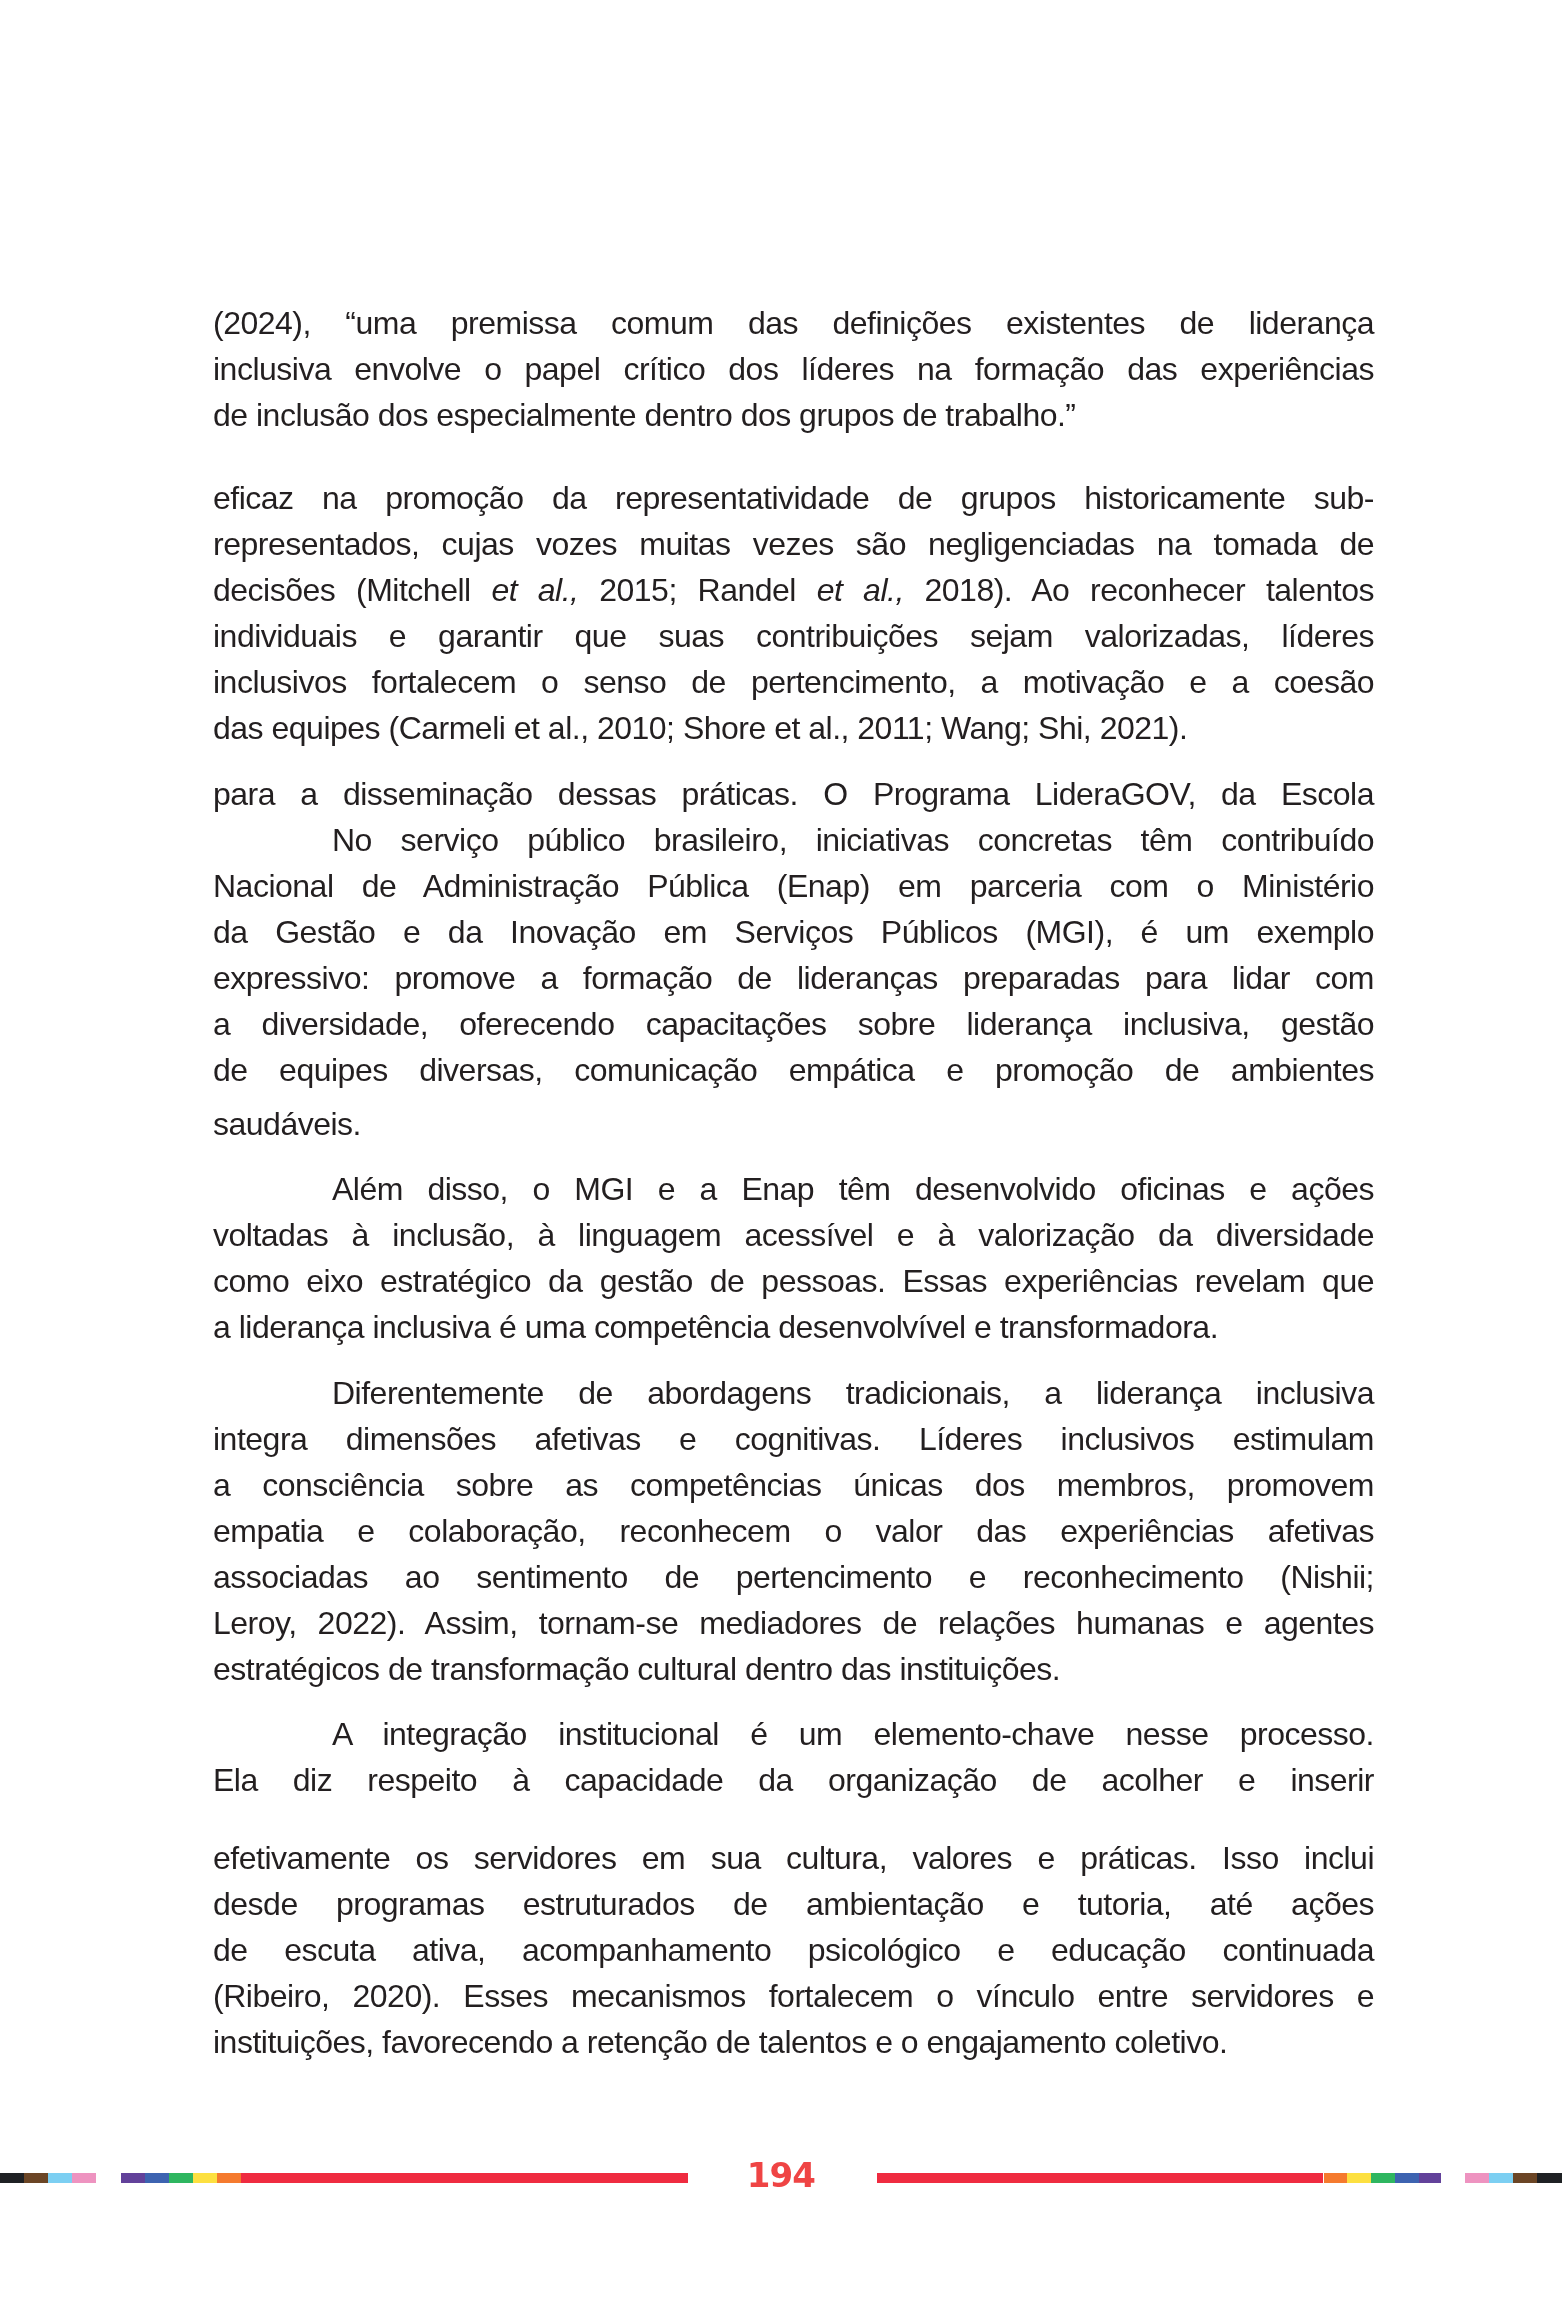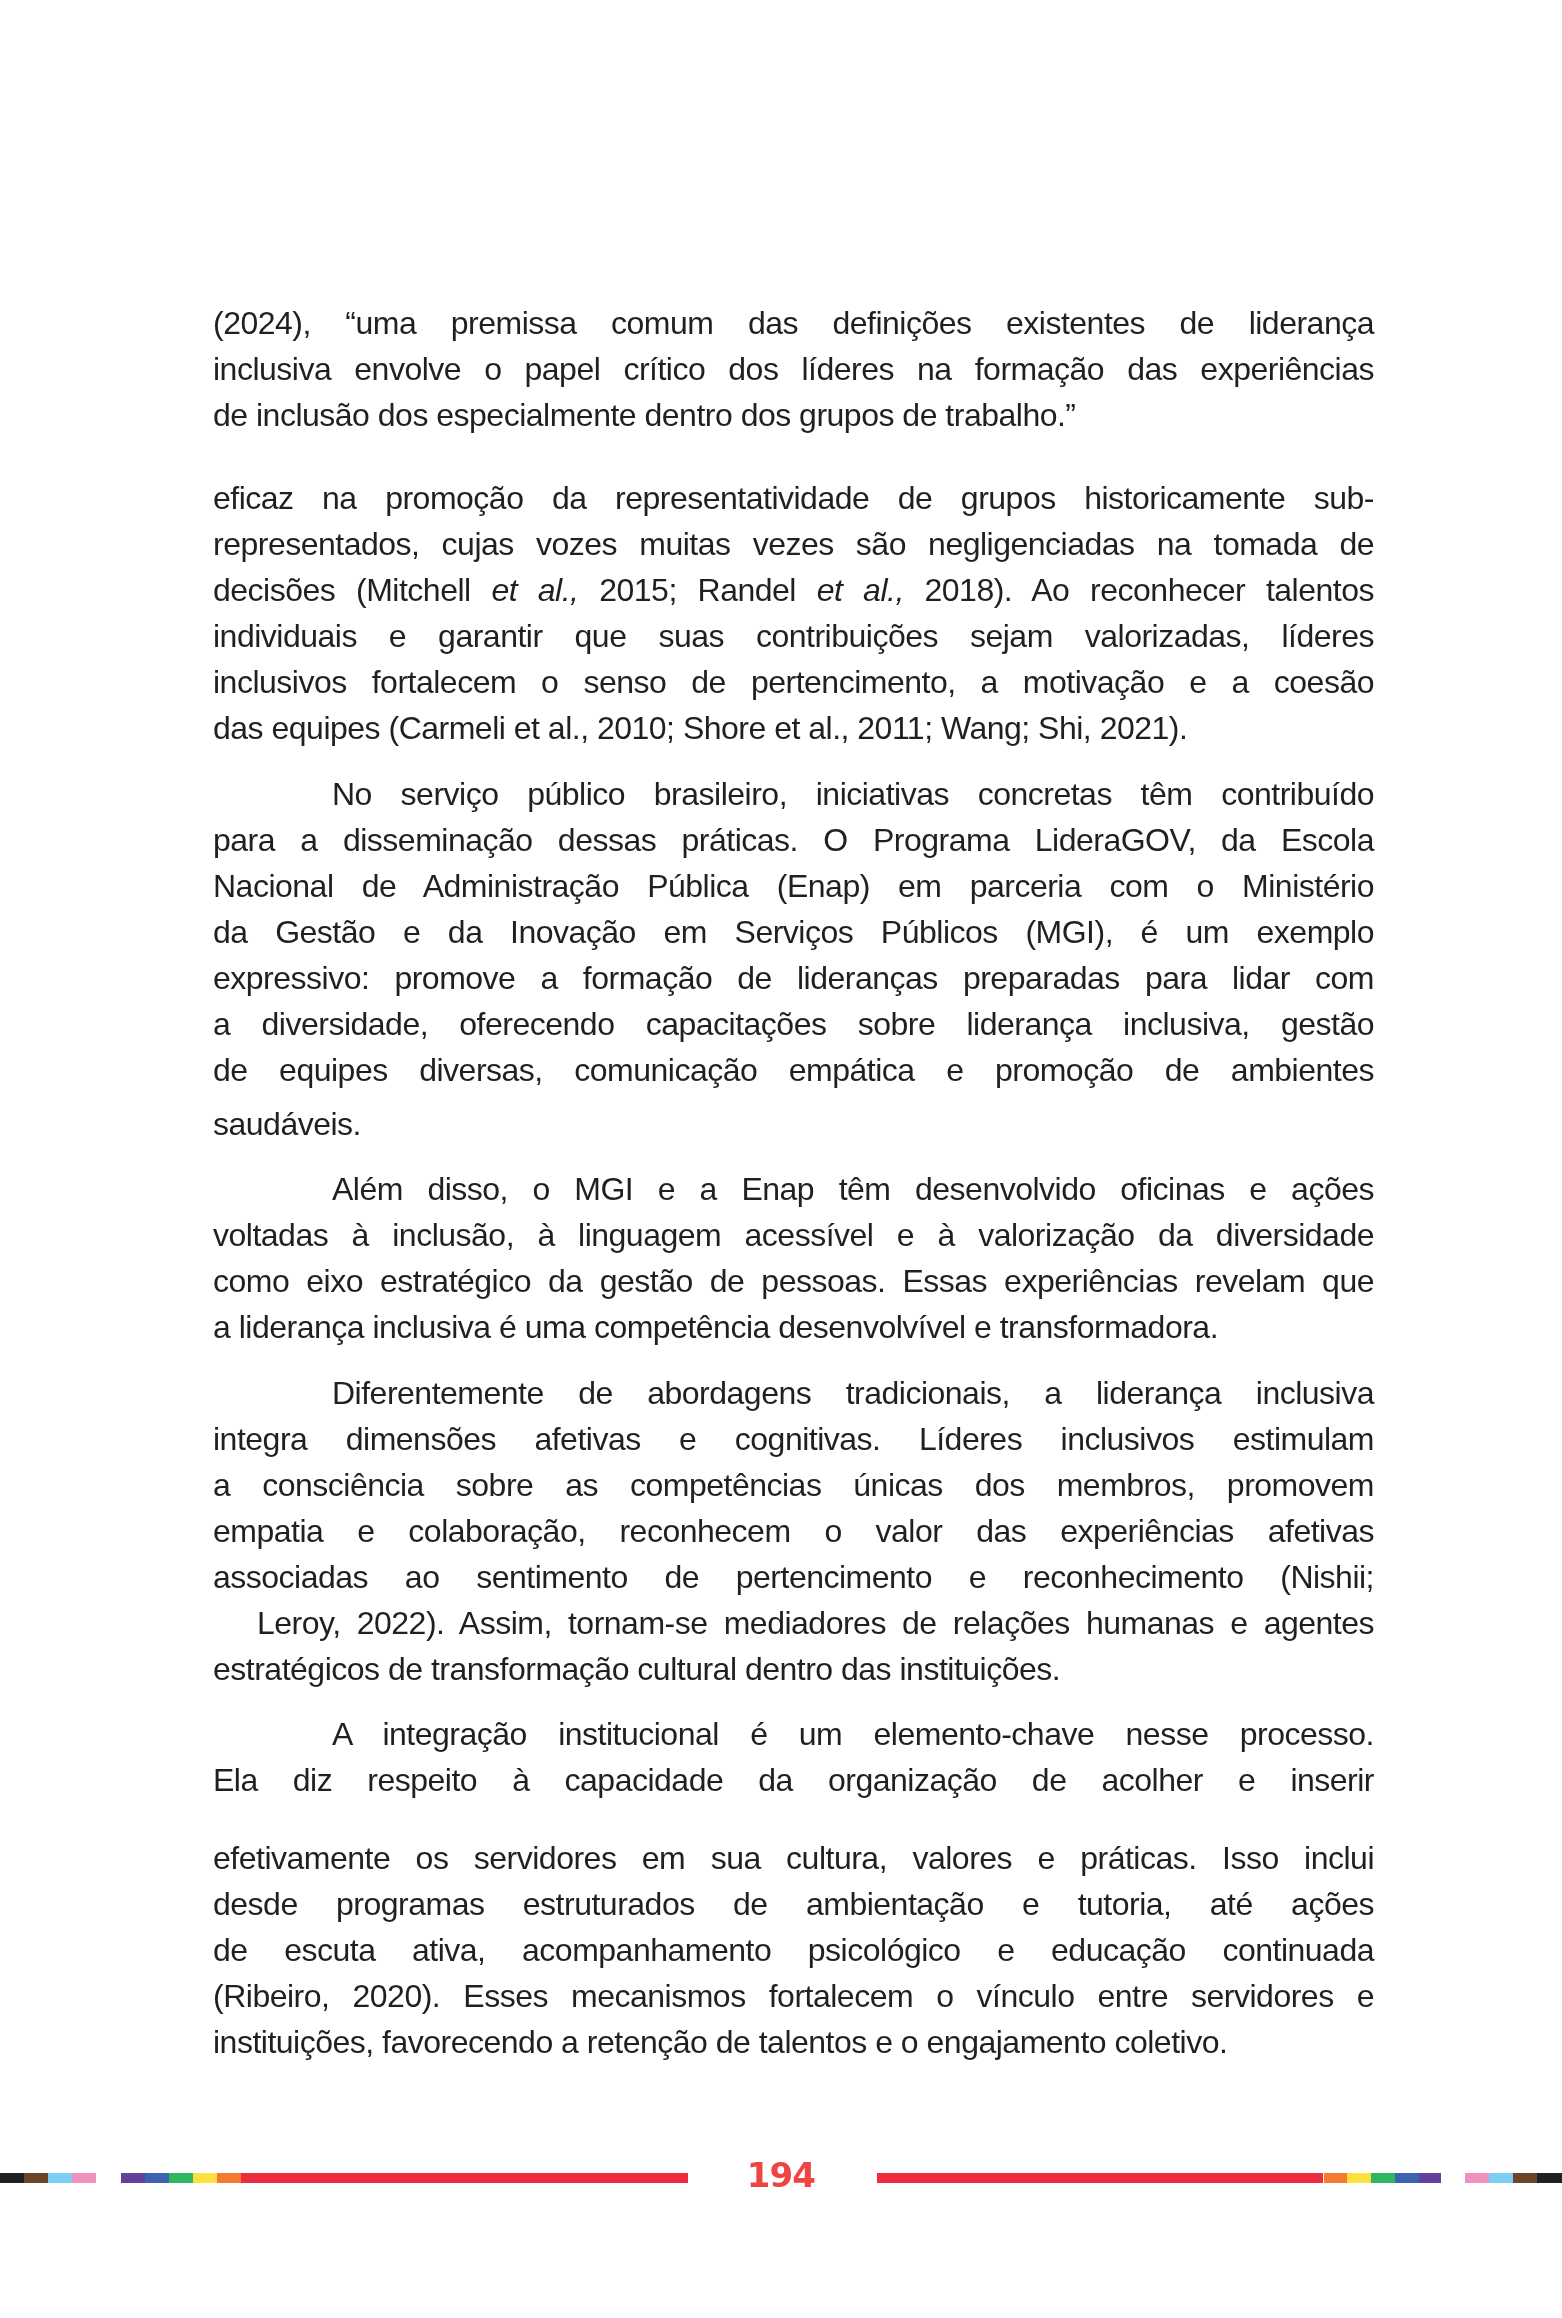--- a/index.html
+++ b/index.html
@@ -83,42 +83,42 @@
     </p>
     <p class="para">
       <span class="line" style="display: block; width: auto; margin-top: 37px;">eficaz na promoção da representatividade de grupos historicamente sub-</span>
       <span class="line" style="display: block; width: auto;">representados, cujas vozes muitas vezes são negligenciadas na tomada de</span>
       <span class="line" style="display: block; width: auto;">decisões (Mitchell <span class="it">et al.,</span> 2015; Randel <span class="it">et al.,</span> 2018). Ao reconhecer talentos</span>
       <span class="line" style="display: block; width: auto;">individuais e garantir que suas contribuições sejam valorizadas, líderes</span>
       <span class="line" style="display: block; width: auto;">inclusivos fortalecem o senso de pertencimento, a motivação e a coesão</span>
       <span class="line last" style="display: block; width: auto;">das equipes (Carmeli et al., 2010; Shore et al., 2011; Wang; Shi, 2021).</span>
     </p>
     <p class="para">
+      <span class="line" style="display: block; width: auto;">para a disseminação dessas práticas. O Programa LideraGOV, da Escola</span>
       <span class="line first-indent" style="display: block; width: auto;">No serviço público brasileiro, iniciativas concretas têm contribuído</span>
-      <span class="line" style="display: block; width: auto;">para a disseminação dessas práticas. O Programa LideraGOV, da Escola</span>
       <span class="line" style="display: block; width: auto;">Nacional de Administração Pública (Enap) em parceria com o Ministério</span>
       <span class="line" style="display: block; width: auto;">da Gestão e da Inovação em Serviços Públicos (MGI), é um exemplo</span>
       <span class="line" style="display: block; width: auto;">expressivo: promove a formação de lideranças preparadas para lidar com</span>
       <span class="line" style="display: block; width: auto;">a diversidade, oferecendo capacitações sobre liderança inclusiva, gestão</span>
       <span class="line" style="display: block; width: auto;">de equipes diversas, comunicação empática e promoção de ambientes</span>
       <span class="line last" style="display: block; width: auto; margin-top: 8px;">saudáveis.</span>
     </p>
     <p class="para">
       <span class="line first-indent" style="display: block; width: auto;">Além disso, o MGI e a Enap têm desenvolvido oficinas e ações</span>
       <span class="line" style="display: block; width: auto;">voltadas à inclusão, à linguagem acessível e à valorização da diversidade</span>
       <span class="line" style="display: block; width: auto;">como eixo estratégico da gestão de pessoas. Essas experiências revelam que</span>
       <span class="line last" style="display: block; width: auto;">a liderança inclusiva é uma competência desenvolvível e transformadora.</span>
     </p>
     <p class="para">
       <span class="line first-indent" style="display: block; width: auto;">Diferentemente de abordagens tradicionais, a liderança inclusiva</span>
       <span class="line" style="display: block; width: auto;">integra dimensões afetivas e cognitivas. Líderes inclusivos estimulam</span>
       <span class="line" style="display: block; width: auto;">a consciência sobre as competências únicas dos membros, promovem</span>
       <span class="line" style="display: block; width: auto;">empatia e colaboração, reconhecem o valor das experiências afetivas</span>
       <span class="line" style="display: block; width: auto;">associadas ao sentimento de pertencimento e reconhecimento (Nishii;</span>
-      <span class="line" style="display: block; width: auto; margin-left: 44px;">Leroy, 2022). Assim, tornam-se mediadores de relações humanas e agentes</span>
+      <span class="line" style="display: block; width: auto;">Leroy, 2022). Assim, tornam-se mediadores de relações humanas e agentes</span>
       <span class="line last" style="display: block; width: auto;">estratégicos de transformação cultural dentro das instituições.</span>
     </p>
     <p class="para">
       <span class="line first-indent" style="display: block; width: auto;">A integração institucional é um elemento-chave nesse processo.</span>
       <span class="line" style="display: block; width: auto;">Ela diz respeito à capacidade da organização de acolher e inserir</span>
       <span class="line" style="display: block; width: auto; margin-top: 32px;">efetivamente os servidores em sua cultura, valores e práticas. Isso inclui</span>
       <span class="line" style="display: block; width: auto;">desde programas estruturados de ambientação e tutoria, até ações</span>
       <span class="line" style="display: block; width: auto;">de escuta ativa, acompanhamento psicológico e educação continuada</span>
       <span class="line" style="display: block; width: auto;">(Ribeiro, 2020). Esses mecanismos fortalecem o vínculo entre servidores e</span>
       <span class="line last" style="display: block; width: auto;">instituições, favorecendo a retenção de talentos e o engajamento coletivo.</span>

